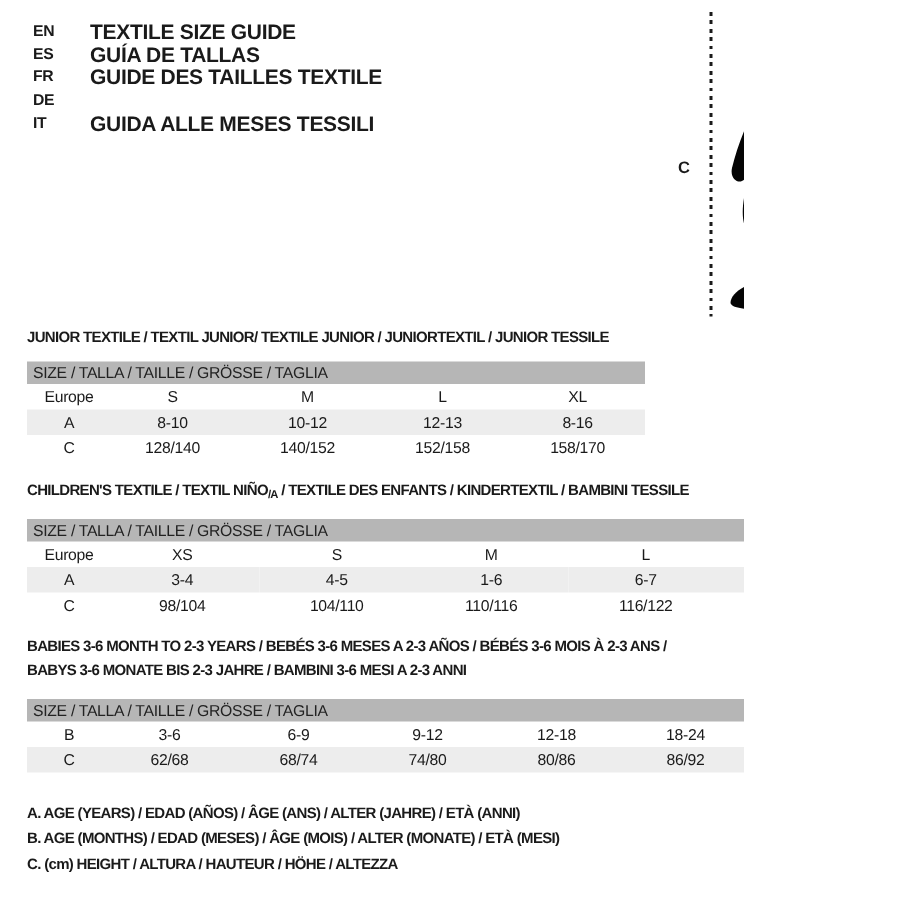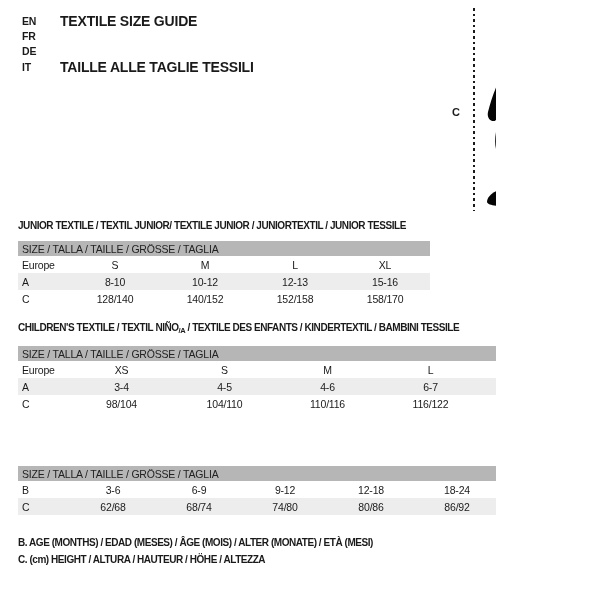--- a/index.html
+++ b/index.html
@@ -21,48 +21,53 @@
 
   
   .tbl-title{position:absolute;left:18px;font-weight:700;font-size:10px;
              letter-spacing:-0.45px;white-space:nowrap;line-height:16px;}
   .sub{font-size:7.5px;vertical-align:-2px;}
 
   
   table.sizes{position:absolute;border-collapse:collapse;table-layout:fixed;
               font-size:10.5px;letter-spacing:-0.2px;}
   .sizes td{padding:0;height:17px;text-align:center;vertical-align:middle;white-space:nowrap;}
-  .sizes td.lbl{text-align:left;padding-left:4px;}
+  .sizes td.lbl{text-align:center;padding-left:4px;}
   .sizes tr.band td{background:var(--band,#b6b6b6);height:15px;text-align:left;
                     padding-left:4px;color:#222;}
   .sizes tr.alt td{background:var(--row_alt,#ededed);}
 
   
   .notes{position:absolute;left:18px;top:535px;font-weight:700;font-size:10px;
          letter-spacing:-0.45px;line-height:16.8px;white-space:nowrap;}
 </style>
 </head>
 <body>
 
 <div class="page">
 
   <div class="langs">
     <div class="lang-row">
       <span class="lang-code">EN</span>
       <span class="lang-title">TEXTILE SIZE GUIDE</span>
     </div>
     <div class="lang-row">
+      <span class="lang-code">ES</span>
+      <span class="lang-title">GUÍA DE TALLAS</span>
+    </div>
+    <div class="lang-row">
       <span class="lang-code">FR</span>
+      <span class="lang-title">GUIDE DES TAILLES TEXTILE</span>
     </div>
     <div class="lang-row">
       <span class="lang-code">DE</span>
     </div>
     <div class="lang-row">
       <span class="lang-code">IT</span>
-      <span class="lang-title">TAILLE ALLE TAGLIE TESSILI</span>
+      <span class="lang-title">GUIDA ALLE MESES TESSILI</span>
     </div>
   </div>
 
   <div class="dotted"></div>
   <span class="fig-label">C</span>
   <svg class="baby" viewBox="0 0 94 202" aria-hidden="true">
 
     <ellipse cx="49" cy="23" rx="21" ry="21"></ellipse>
     <ellipse cx="27.5" cy="31" rx="3.5" ry="6"></ellipse>
     <ellipse cx="70.5" cy="31" rx="3.5" ry="6"></ellipse>
@@ -102,21 +107,21 @@
       <td>S</td>
       <td>M</td>
       <td>L</td>
       <td>XL</td>
     </tr>
     <tr class="alt">
       <td class="lbl">A</td>
       <td>8-10</td>
       <td>10-12</td>
       <td>12-13</td>
-      <td>15-16</td>
+      <td>8-16</td>
     </tr>
     <tr>
       <td class="lbl">C</td>
       <td>128/140</td>
       <td>140/152</td>
       <td>152/158</td>
       <td>158/170</td>
     </tr>
   </tbody>
     </table>
@@ -142,35 +147,39 @@
       <td>XS</td>
       <td>S</td>
       <td>M</td>
       <td>L</td>
       <td>XL</td>
     </tr>
     <tr class="alt">
       <td class="lbl">A</td>
       <td>3-4</td>
       <td>4-5</td>
-      <td>4-6</td>
+      <td>1-6</td>
       <td>6-7</td>
       <td>7-8</td>
     </tr>
     <tr>
       <td class="lbl">C</td>
       <td>98/104</td>
       <td>104/110</td>
       <td>110/116</td>
       <td>116/122</td>
       <td>122/128</td>
     </tr>
   </tbody>
     </table>
 
+  <div class="tbl-title" style="top:424px">
+    <div>BABIES 3-6 MONTH TO 2-3 YEARS / BEBÉS 3-6 MESES A 2-3 AÑOS / BÉBÉS 3-6 MOIS À 2-3 ANS /</div>
+    <div>BABYS 3-6 MONATE BIS 2-3 JAHRE / BAMBINI 3-6 MESI A 2-3 ANNI</div>
+  </div>
   <table class="sizes" style="left:18px;top:466px;width:568px">
     <colgroup>
         <col style="width:52px">
         <col style="width:86px">
         <col style="width:86px">
         <col style="width:86px">
         <col style="width:86px">
         <col style="width:86px">
         <col style="width:86px">
       </colgroup>
@@ -193,17 +202,18 @@
       <td>68/74</td>
       <td>74/80</td>
       <td>80/86</td>
       <td>86/92</td>
       <td>92/98</td>
     </tr>
   </tbody>
     </table>
 
   <div class="notes">
+    <div>A. AGE (YEARS) / EDAD (AÑOS) / ÂGE (ANS) / ALTER (JAHRE) / ETÀ (ANNI)</div>
     <div>B. AGE (MONTHS) / EDAD (MESES) / ÂGE (MOIS) / ALTER (MONATE) / ETÀ (MESI)</div>
     <div>C. (cm) HEIGHT / ALTURA / HAUTEUR / HÖHE / ALTEZZA</div>
   </div>
 
 </div>
 
 </body></html>

